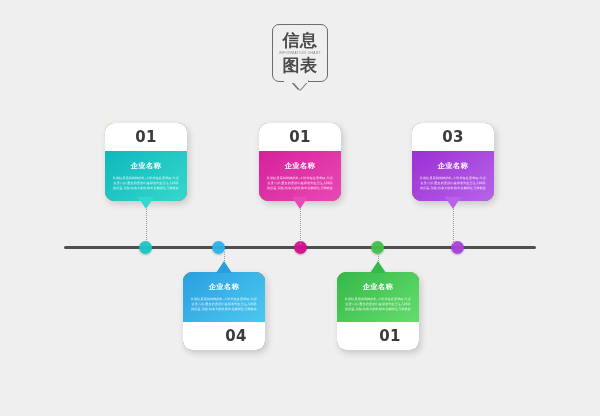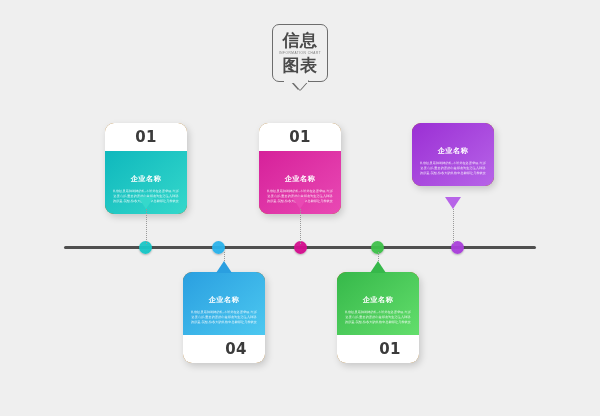--- a/index.html
+++ b/index.html
@@ -124,21 +124,21 @@
     padding-left: 24px;
   }
   .num {
     font-family: "DejaVu Sans", "Liberation Sans", sans-serif;
     font-size: 15px;
     font-weight: bold;
     color: #3b3b3b;
     letter-spacing: 0.4px;
   }
   .body-area {
-    padding: 23px 7px 9px 7px;
+    padding: 10px 7px 9px 7px;
     text-align: center;
   }
   .card-title {
     font-family: "DejaVu Sans", "Liberation Sans", sans-serif;
     font-size: 7.2px;
     font-weight: bold;
     color: #ffffff;
     letter-spacing: 0.5px;
     margin-bottom: 5px;
   }
@@ -197,20 +197,23 @@
           <div class="num">01</div>
         </div>
         <div class="body-area" style="background: linear-gradient(140deg, rgb(214, 33, 154) 0%, rgb(233, 73, 180) 100%);">
           <div class="card-title">企业名称</div>
           <div class="card-desc">礼物还是最得期待的礼,不论外在还是华丽,无形还是有形,重要的是的心意都会为生活注入种秘的质量,我想,你收到的礼物中总能都让几件依要</div>
         </div>
       </div>
       <div class="pointer" style="left: 292px; top: 197px; border-top: 12px solid rgb(233, 73, 180);"></div>
       <div class="dotted" style="left: 300px; top: 209px; height: 34.5px;"></div>
       <div class="card card-top" style="left: 412px; top: 123px;">
+        <div class="num-strip">
+          <div class="num">03</div>
+        </div>
         <div class="body-area" style="background: linear-gradient(140deg, rgb(155, 47, 212) 0%, rgb(183, 100, 232) 100%);">
           <div class="card-title">企业名称</div>
           <div class="card-desc">礼物还是最得期待的礼,不论外在还是华丽,无形还是有形,重要的是的心意都会为生活注入种秘的质量,我想,你收到的礼物中总能都让几件依要</div>
         </div>
       </div>
       <div class="pointer" style="left: 445px; top: 197px; border-top: 12px solid rgb(183, 100, 232);"></div>
       <div class="dotted" style="left: 453px; top: 209px; height: 34.5px;"></div>
       <div class="card card-bottom" style="left: 183px; top: 272px;">
         <div class="body-area" style="background: linear-gradient(140deg, rgb(42, 159, 224) 0%, rgb(76, 200, 240) 100%);">
           <div class="card-title">企业名称</div>

